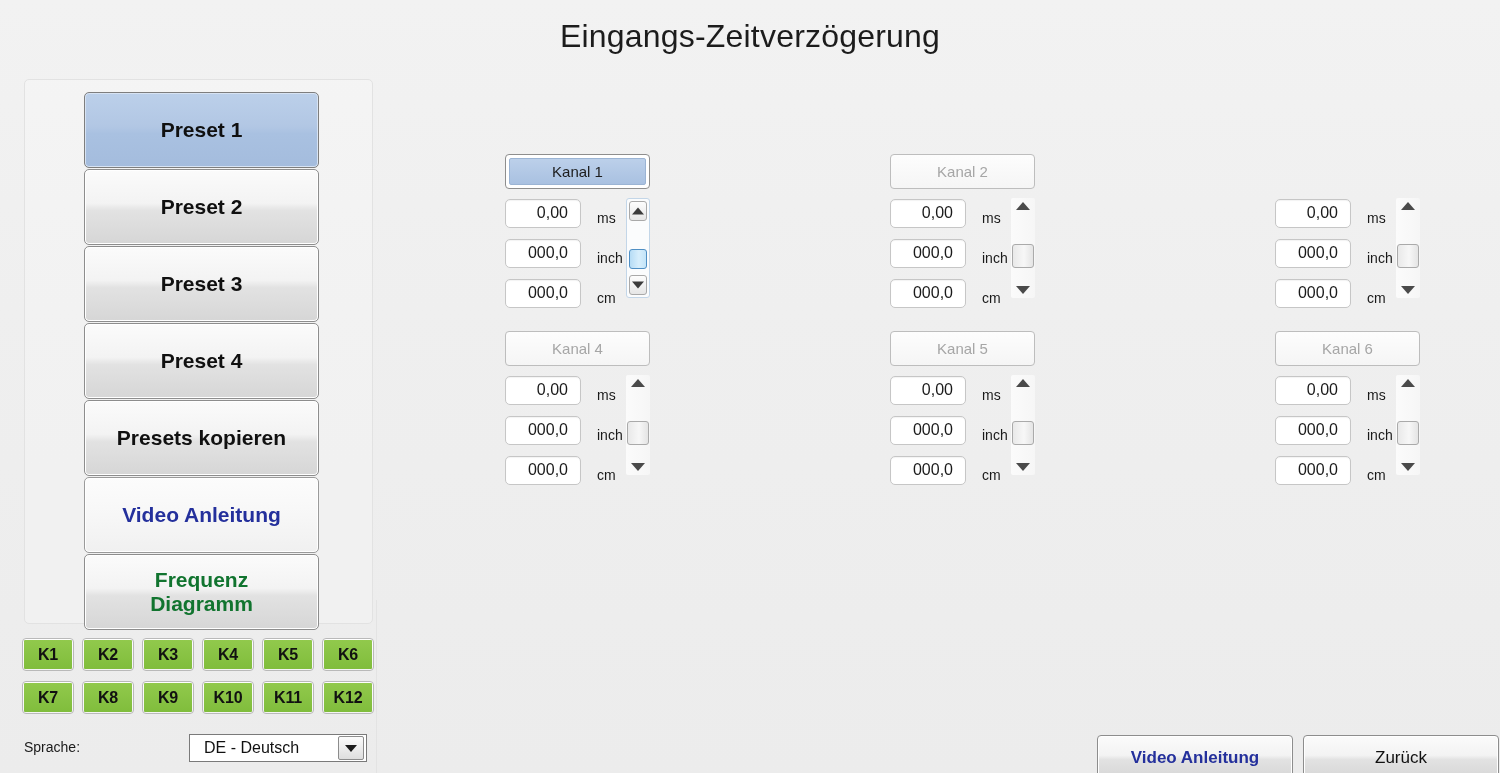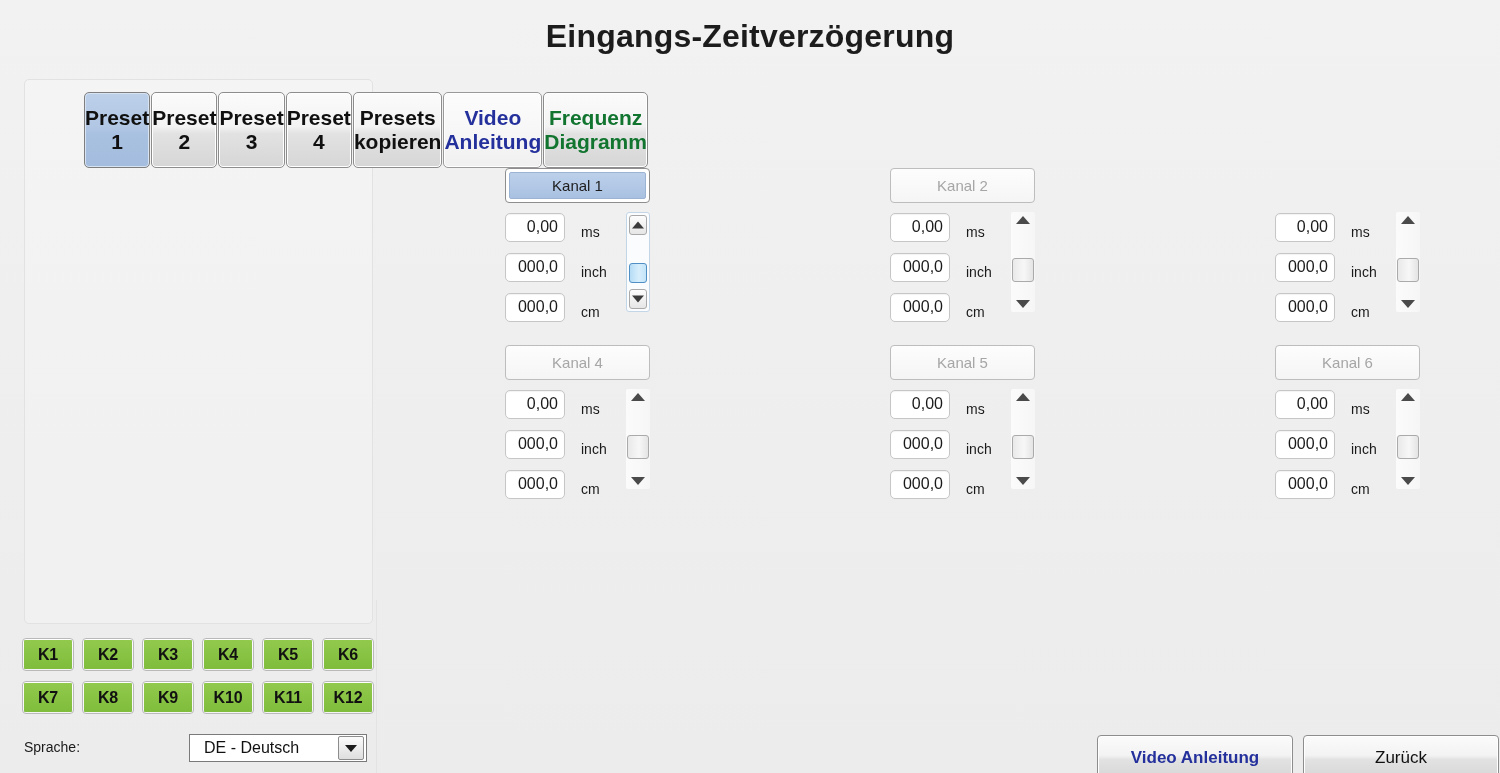--- a/index.html
+++ b/index.html
@@ -14,41 +14,41 @@
     position: relative;
     color: #111;
   }
 
   
   .page-title {
     position: absolute;
     top: 18px; left: 0; right: 0;
     text-align: center;
     font-size: 32px;
-    font-weight: 700;
+    font-weight: 400;
     color: #1c1c1c;
     letter-spacing: 0.2px;
   }
 
   
   .left-group {
     position: absolute;
     left: 24px; top: 79px;
     width: 349px; height: 545px;
     border: 1px solid #e2e2e2;
     border-radius: 5px;
     background: rgba(255,255,255,0.22);
   }
 
   .preset-col {
     position: absolute;
     left: 84px; top: 92px;
     width: 235px;
     display: flex;
-    flex-direction: row;
+    flex-direction: column;
     gap: 1px;
   }
   .btn3d {
     height: 76px;
     border: 1px solid #8d8d8d;
     border-radius: 5px;
     background: linear-gradient(180deg, #fbfbfb 0%, #f3f3f3 45%, #e2e2e2 55%, #d6d6d6 100%);
     box-shadow: inset 0 0 0 1px #ffffff;
     display: flex;
     align-items: center;
@@ -108,21 +108,21 @@
   .v-divider {
     position: absolute;
     left: 376px; top: 600px;
     width: 1px; height: 173px;
     background: #e3e3e3;
   }
 
   
   .channels {
     position: absolute;
-    left: 505px; top: 168px;
+    left: 505px; top: 154px;
     width: 925px;
     display: grid;
     grid-template-columns: repeat(3, 145px);
     column-gap: 240px;
     row-gap: 35px;
   }
   .chan {
     position: relative;
     width: 145px;
     height: 142px;
@@ -164,29 +164,29 @@
     width: 145px;
   }
   .field-row {
     display: flex;
     align-items: center;
     height: 30px;
     margin-bottom: 10px;
   }
   .field-row:last-child { margin-bottom: 0; }
   .num-box {
-    width: 60px;
+    width: 76px;
     height: 29px;
     border: 1px solid #c6c6c6;
     border-radius: 5px;
     background: #ffffff;
     display: flex;
     align-items: center;
     justify-content: flex-end;
-    padding-right: 6px;
+    padding-right: 12px;
     font-size: 16px;
     color: #1a1a1a;
     box-shadow: inset 0 1px 1px rgba(0,0,0,0.05);
     cursor: text;
   }
   .unit {
     font-size: 14px;
     color: #1a1a1a;
     margin-left: 16px;
     align-self: flex-end;

